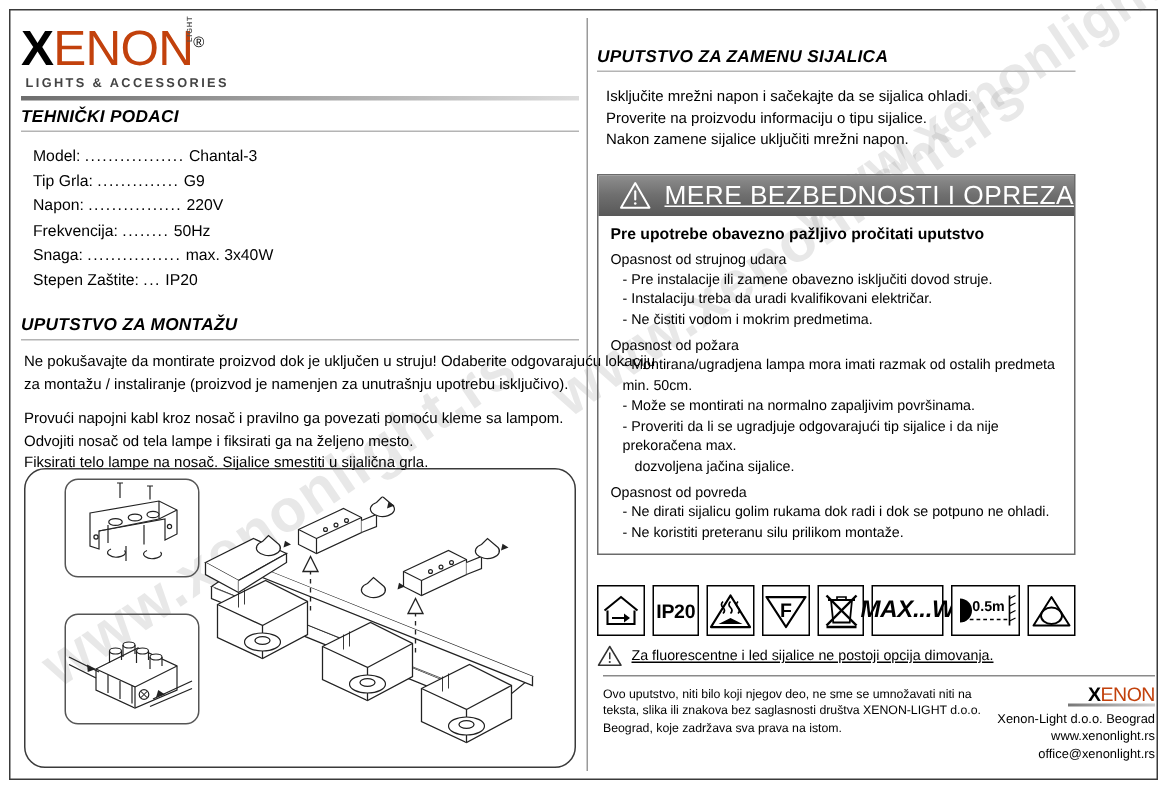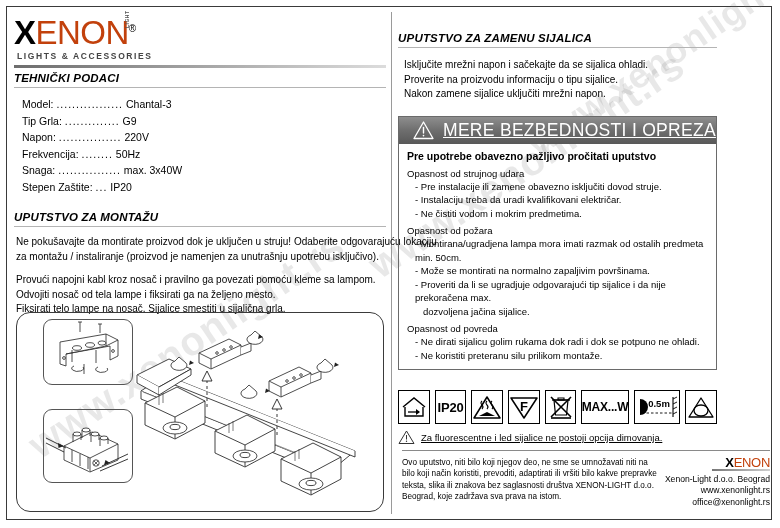--- a/index.html
+++ b/index.html
@@ -215,21 +215,21 @@
     align-items: center;
     justify-content: center;
     background: #fff;
   }
   .picto.wide { width: 48px; }
   .picto-text {
     font-size: 13px;
     font-weight: bold;
     letter-spacing: -0.2px;
   }
-  .picto-text.small { font-size: 12px; }
+  .picto-text.small { font-size: 16px; font-style: italic; }
   .dim-note {
     display: flex;
     align-items: center;
     gap: 6px;
     margin-top: 6px;
     text-decoration: underline;
   }
   .dim-note-text { font-size: 9.5px; }
 
   
@@ -617,21 +617,20 @@
           <path d="M8.5 5 L8.5 9.5" stroke="#333" stroke-width="1"></path>
           <circle cx="8.5" cy="11.3" r="0.7" fill="#333"></circle>
         </svg>
         <span class="dim-note-text">Za fluorescentne i led sijalice ne postoji opcija dimovanja.</span>
       </div>
     </div>
 
     <div class="footer">
       <div class="footer-legal">
         <div>Ovo uputstvo, niti bilo koji njegov deo, ne sme se umnožavati niti na</div>
-        <div>bilo koji način koristiti, prevoditi, adaptirati ili vršiti bilo kakve prepravke</div>
         <div>teksta, slika ili znakova bez saglasnosti društva XENON-LIGHT d.o.o.</div>
         <div>Beograd, koje zadržava sva prava na istom.</div>
       </div>
       <div class="footer-contact">
         <div class="footer-logo"><span class="logo-x">X</span><span class="logo-rest">ENON</span></div>
         <div class="footer-logo-rule"></div>
         <div>Xenon-Light d.o.o. Beograd</div>
         <div>www.xenonlight.rs</div>
         <div>office@xenonlight.rs</div>
       </div>

